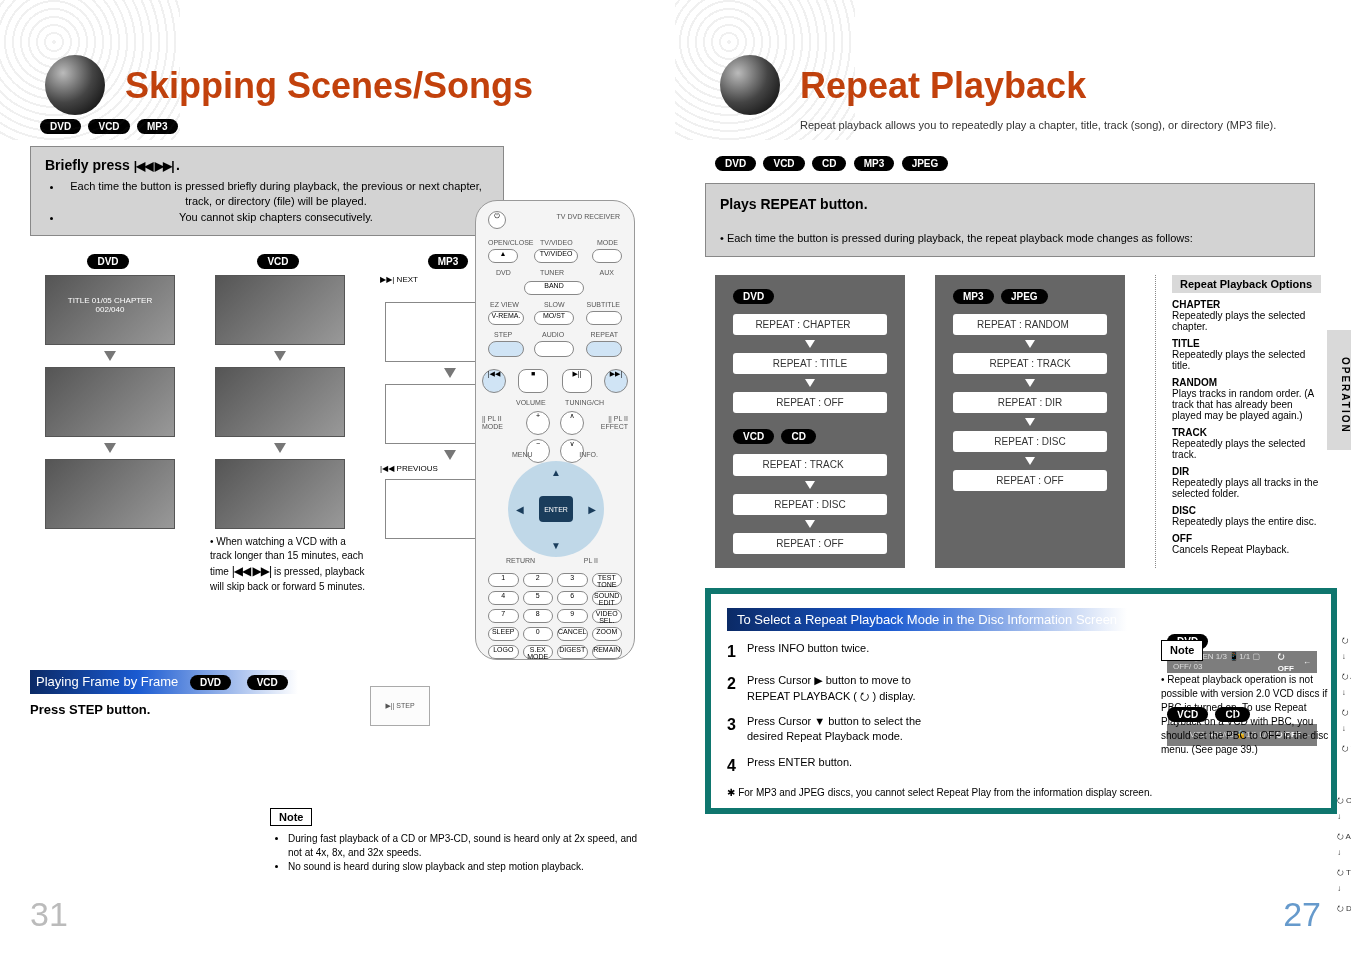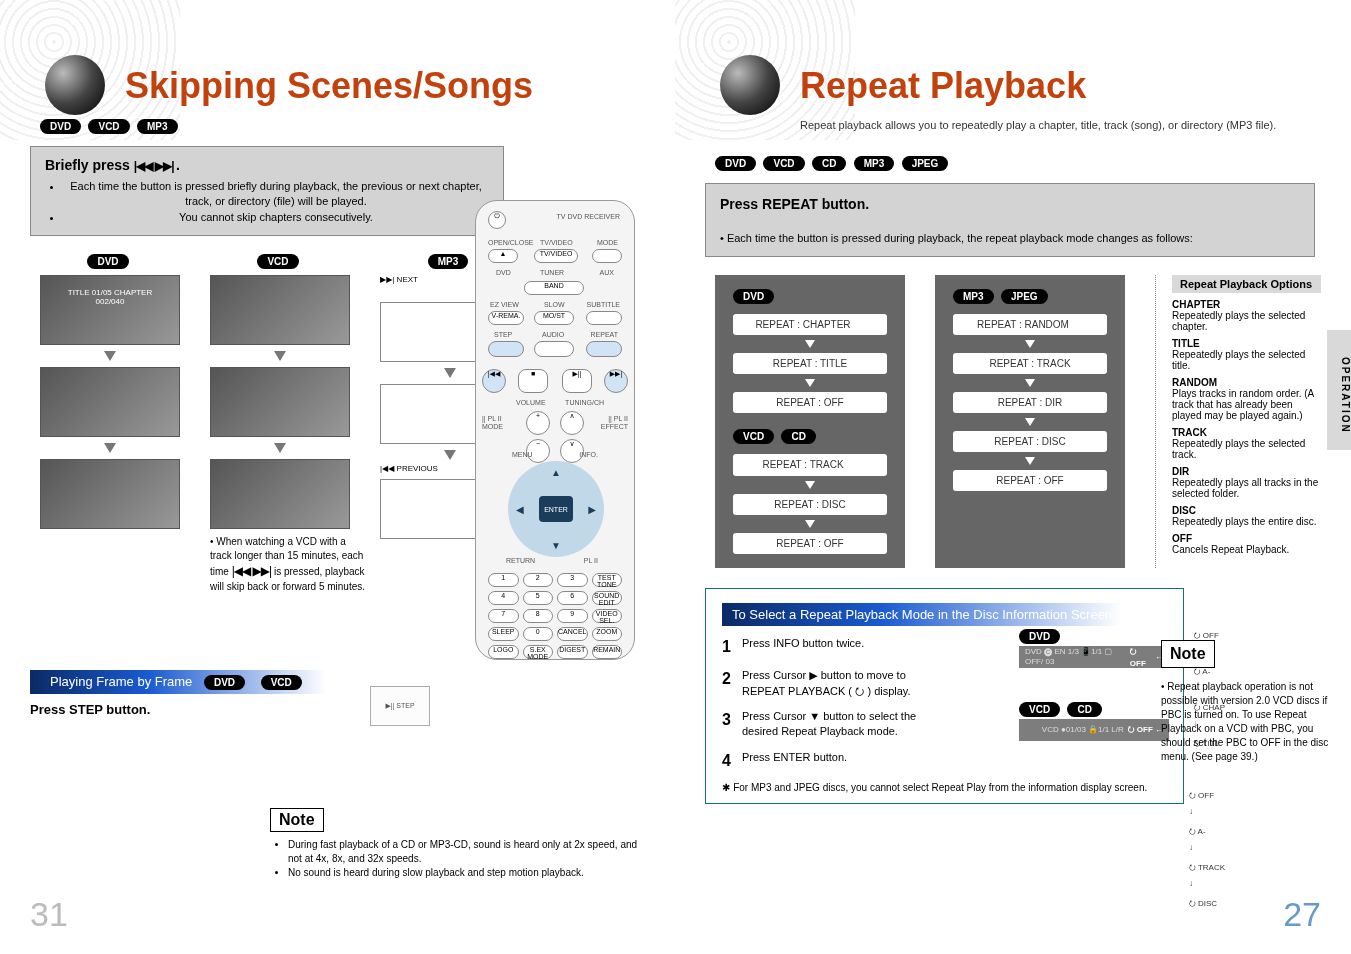--- a/index.html
+++ b/index.html
@@ -84,28 +84,28 @@
 
   
   .media-grid {
     display: grid;
     grid-template-columns: 140px 140px 140px;
     gap: 20px 30px;
     margin-left: 10px;
   }
   .media-col { text-align: center; }
   .media-thumb {
-    width: 140px; height: 70px;
+    width: 130px; height: 70px;
     background: linear-gradient(135deg, #555, #999);
     border: 1px solid #555;
     margin: 6px auto;
     position: relative;
     font-size: 8px;
     color: #fff;
-    padding: 12px;
+    padding: 20px;
   }
   .down-arrow-gap {
     width: 0; height: 0;
     border-left: 6px solid transparent;
     border-right: 6px solid transparent;
     border-top: 10px solid #777;
     margin: 4px auto;
   }
   .vcd-note {
     text-align: left;
@@ -157,21 +157,21 @@
   
   .frame-block {
     position: absolute;
     left: 30px;
     top: 670px;
     width: 400px;
   }
   .frame-block .bar {
     background: linear-gradient(90deg, #0b2a66, #1a5ad1 40%, #fff 100%);
     color: #fff;
-    padding: 4px 20px;
+    padding: 4px 6px;
     font-size: 13px;
     display: inline-block;
   }
   .frame-block .bar .loz { vertical-align: middle; margin-left: 8px; }
   .frame-block h4 {
     font-size: 13px;
     font-weight: bold;
     margin-top: 8px;
   }
   .frame-block p { font-size: 10px; margin-top: 4px; line-height: 1.4; }
@@ -194,21 +194,21 @@
     position: absolute;
     left: 270px;
     top: 808px;
     width: 380px;
   }
   .note-label {
     display: inline-block;
     border: 1px solid #000;
     background: #fff;
     padding: 2px 8px;
-    font-size: 16px;
+    font-size: 11px;
     font-weight: bold;
   }
   .note-box ul { list-style: disc; margin-left: 18px; margin-top: 6px; }
   .note-box li { font-size: 10px; line-height: 1.4; }
 
   
   .pgnum-left {
     position: absolute; left: 30px; bottom: 20px;
     font-size: 34px; color: #bbb;
   }
@@ -282,24 +282,24 @@
     font-weight: bold;
     padding: 3px 8px;
     margin-bottom: 1px;
     font-size: 11px;
   }
   .rp-options dt { font-weight: bold; margin-top: 6px; }
   .rp-options dd { margin: 0 0 2px 0; }
 
   
   .select-box {
-    border: 1px solid #0f766e;
+    border: 6px solid #0f766e;
     padding: 14px 16px 10px 16px;
     position: relative;
-    width: 479px;
+    width: 632px;
   }
   .select-box .bluebar {
     background: linear-gradient(90deg, #0b2a66, #1a5ad1 40%, transparent 100%);
     color: #fff;
     padding: 4px 10px;
     font-size: 13px;
     margin-bottom: 10px;
     display: inline-block;
   }
   .select-box ol { list-style: none; }
@@ -521,21 +521,21 @@
 
   <div class="loz-row">
     <span class="loz">DVD</span>
     <span class="loz">VCD</span>
     <span class="loz">CD</span>
     <span class="loz">MP3</span>
     <span class="loz">JPEG</span>
   </div>
 
   <div class="grey-box repeat" style="width:610px;">
-    <h3>Press REPEAT button.</h3>
+    <h3>Plays REPEAT button.</h3>
     <div style="font-size:11px;margin-top:20px;">• Each time the button is pressed during playback, the repeat playback mode changes as follows:</div>
   </div>
 
   <div class="flow-area">
 
     <div class="flow-col" style="position:relative;">
       <div class="loz-row"><span class="loz">DVD</span></div>
       <div style="position:relative;">
         <div class="flow-chip"><span>REPEAT : CHAPTER</span><span class="flow-arrow-left"></span></div>
         <div class="flow-arrow"></div>

